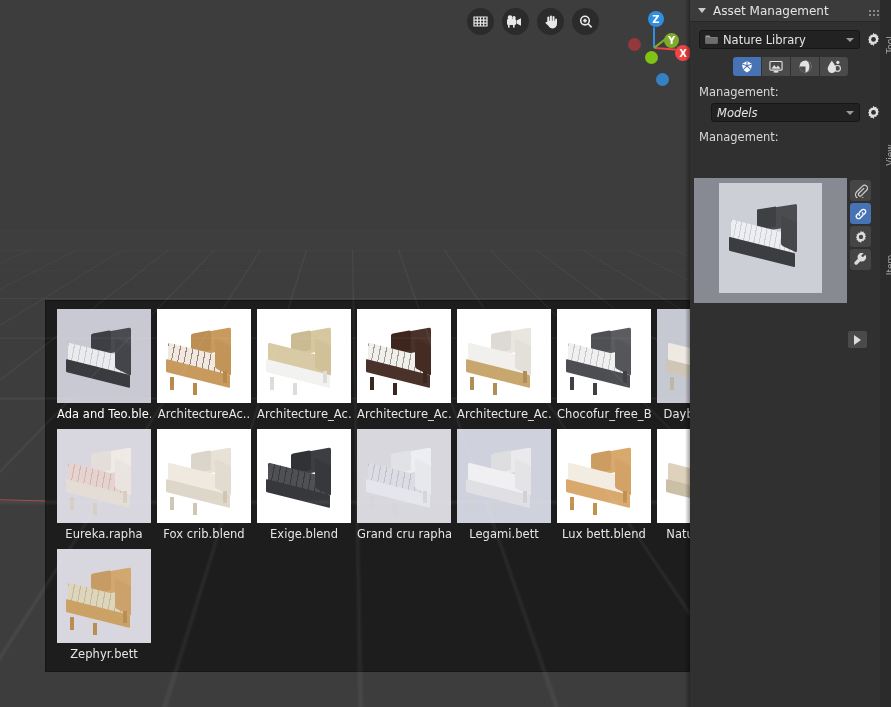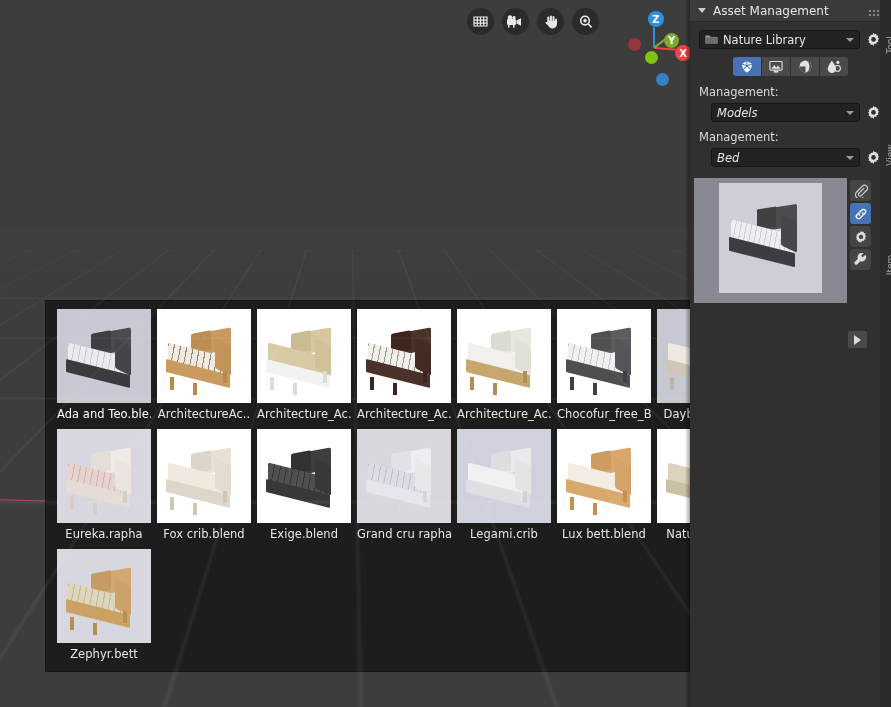--- a/index.html
+++ b/index.html
@@ -508,21 +508,21 @@
       <div class="bed-mat" style="left:11px;top:41px;width:60px;height:25px;background:#f0f0f2;transform:skewY(14deg);"></div>
       <div class="bed-mat" style="left:11px;top:41px;width:60px;height:25px;background:none;transform:skewY(14deg);"></div>
       <div class="bed-base" style="left:9px;top:58px;width:64px;height:13px;background:#e0e0e4;transform:skewY(14deg);"></div>
       <div class="bed-head" style="left:58px;top:33px;width:16px;height:30px;background:#e4e4e6;transform:skewY(26deg);"></div>
 
         <div class="bed-leg" style="left:13px;top:68px;width:4px;height:13px;background:#d0d0d6;"></div>
         <div class="bed-leg" style="left:66px;top:62px;width:4px;height:12px;background:#d0d0d6;"></div>
         <div class="bed-leg" style="left:36px;top:74px;width:4px;height:12px;background:#d0d0d6;"></div>
     </div>
           </div>
-          <div class="asset-label">Legami.crib</div>
+          <div class="asset-label">Legami.bett</div>
         </div>
         <div class="asset-cell">
           <div class="asset-thumb" style="background: rgb(255, 255, 255);">
             <div class="bedscene">
       <div class="bed-head" style="left:34px;top:22px;width:40px;height:22px;background:#d9a86c;transform:skewY(-10deg);"></div>
       <div class="bed-head" style="left:34px;top:23px;width:20px;height:20px;background:#cd9c60;transform:skewY(-10deg);"></div>
       <div class="bed-mat" style="left:11px;top:41px;width:60px;height:25px;background:#f2ece2;transform:skewY(14deg);"></div>
       <div class="bed-mat" style="left:11px;top:41px;width:60px;height:25px;background:none;transform:skewY(14deg);"></div>
       <div class="bed-base" style="left:9px;top:58px;width:64px;height:13px;background:#d9a86c;transform:skewY(14deg);"></div>
       <div class="bed-head" style="left:58px;top:33px;width:16px;height:30px;background:#d3a266;transform:skewY(26deg);"></div>
@@ -656,32 +656,20 @@
         </div>
         <div class="gear-btn">
           <svg width="15" height="15" viewBox="0 0 16 16">
             <path fill="#e0e0e0" d="M8 0.8l1.1 1.5 1.8-.5.5 1.8 1.8.5-.6 1.8 1.2 1.4-1.2 1.4.6 1.8-1.8.5-.5 1.8-1.8-.5L8 14.8l-1.1-1.5-1.8.5-.5-1.8-1.8-.5.6-1.8L2.2 8.3l1.2-1.4-.6-1.8 1.8-.5.5-1.8 1.8.5z"></path>
             <circle cx="8" cy="7.9" r="2.5" fill="#2f2f2f"></circle>
           </svg>
         </div>
       </div>
 
       <div class="field-label">Management:</div>
-      <div class="row indent">
-        <div class="dropdown">
-          <span class="dd-text">Bed</span>
-          <span class="chev"></span>
-        </div>
-        <div class="gear-btn">
-          <svg width="15" height="15" viewBox="0 0 16 16">
-            <path fill="#e0e0e0" d="M8 0.8l1.1 1.5 1.8-.5.5 1.8 1.8.5-.6 1.8 1.2 1.4-1.2 1.4.6 1.8-1.8.5-.5 1.8-1.8-.5L8 14.8l-1.1-1.5-1.8.5-.5-1.8-1.8-.5.6-1.8L2.2 8.3l1.2-1.4-.6-1.8 1.8-.5.5-1.8 1.8.5z"></path>
-            <circle cx="8" cy="7.9" r="2.5" fill="#2f2f2f"></circle>
-          </svg>
-        </div>
-      </div>
     </div>
 
     <div class="preview-wrap">
       <div class="preview-box">
         <div class="preview-inner">
 
           <div style="position:absolute;left:38px;top:24px;width:40px;height:22px;background:#4b4c50;transform:skewY(-9deg);border-radius:2px;"></div>
           <div style="position:absolute;left:38px;top:25px;width:19px;height:20px;background:#3f4044;transform:skewY(-9deg);"></div>
           <div style="position:absolute;left:12px;top:44px;width:62px;height:26px;background:#eceef2;transform:skewY(14deg);border-radius:2px;"></div>
           <div style="position:absolute;left:12px;top:44px;width:62px;height:26px;background:repeating-linear-gradient(100deg, rgba(150,150,160,.35) 0 1px, transparent 1px 5px);transform:skewY(14deg);"></div>

